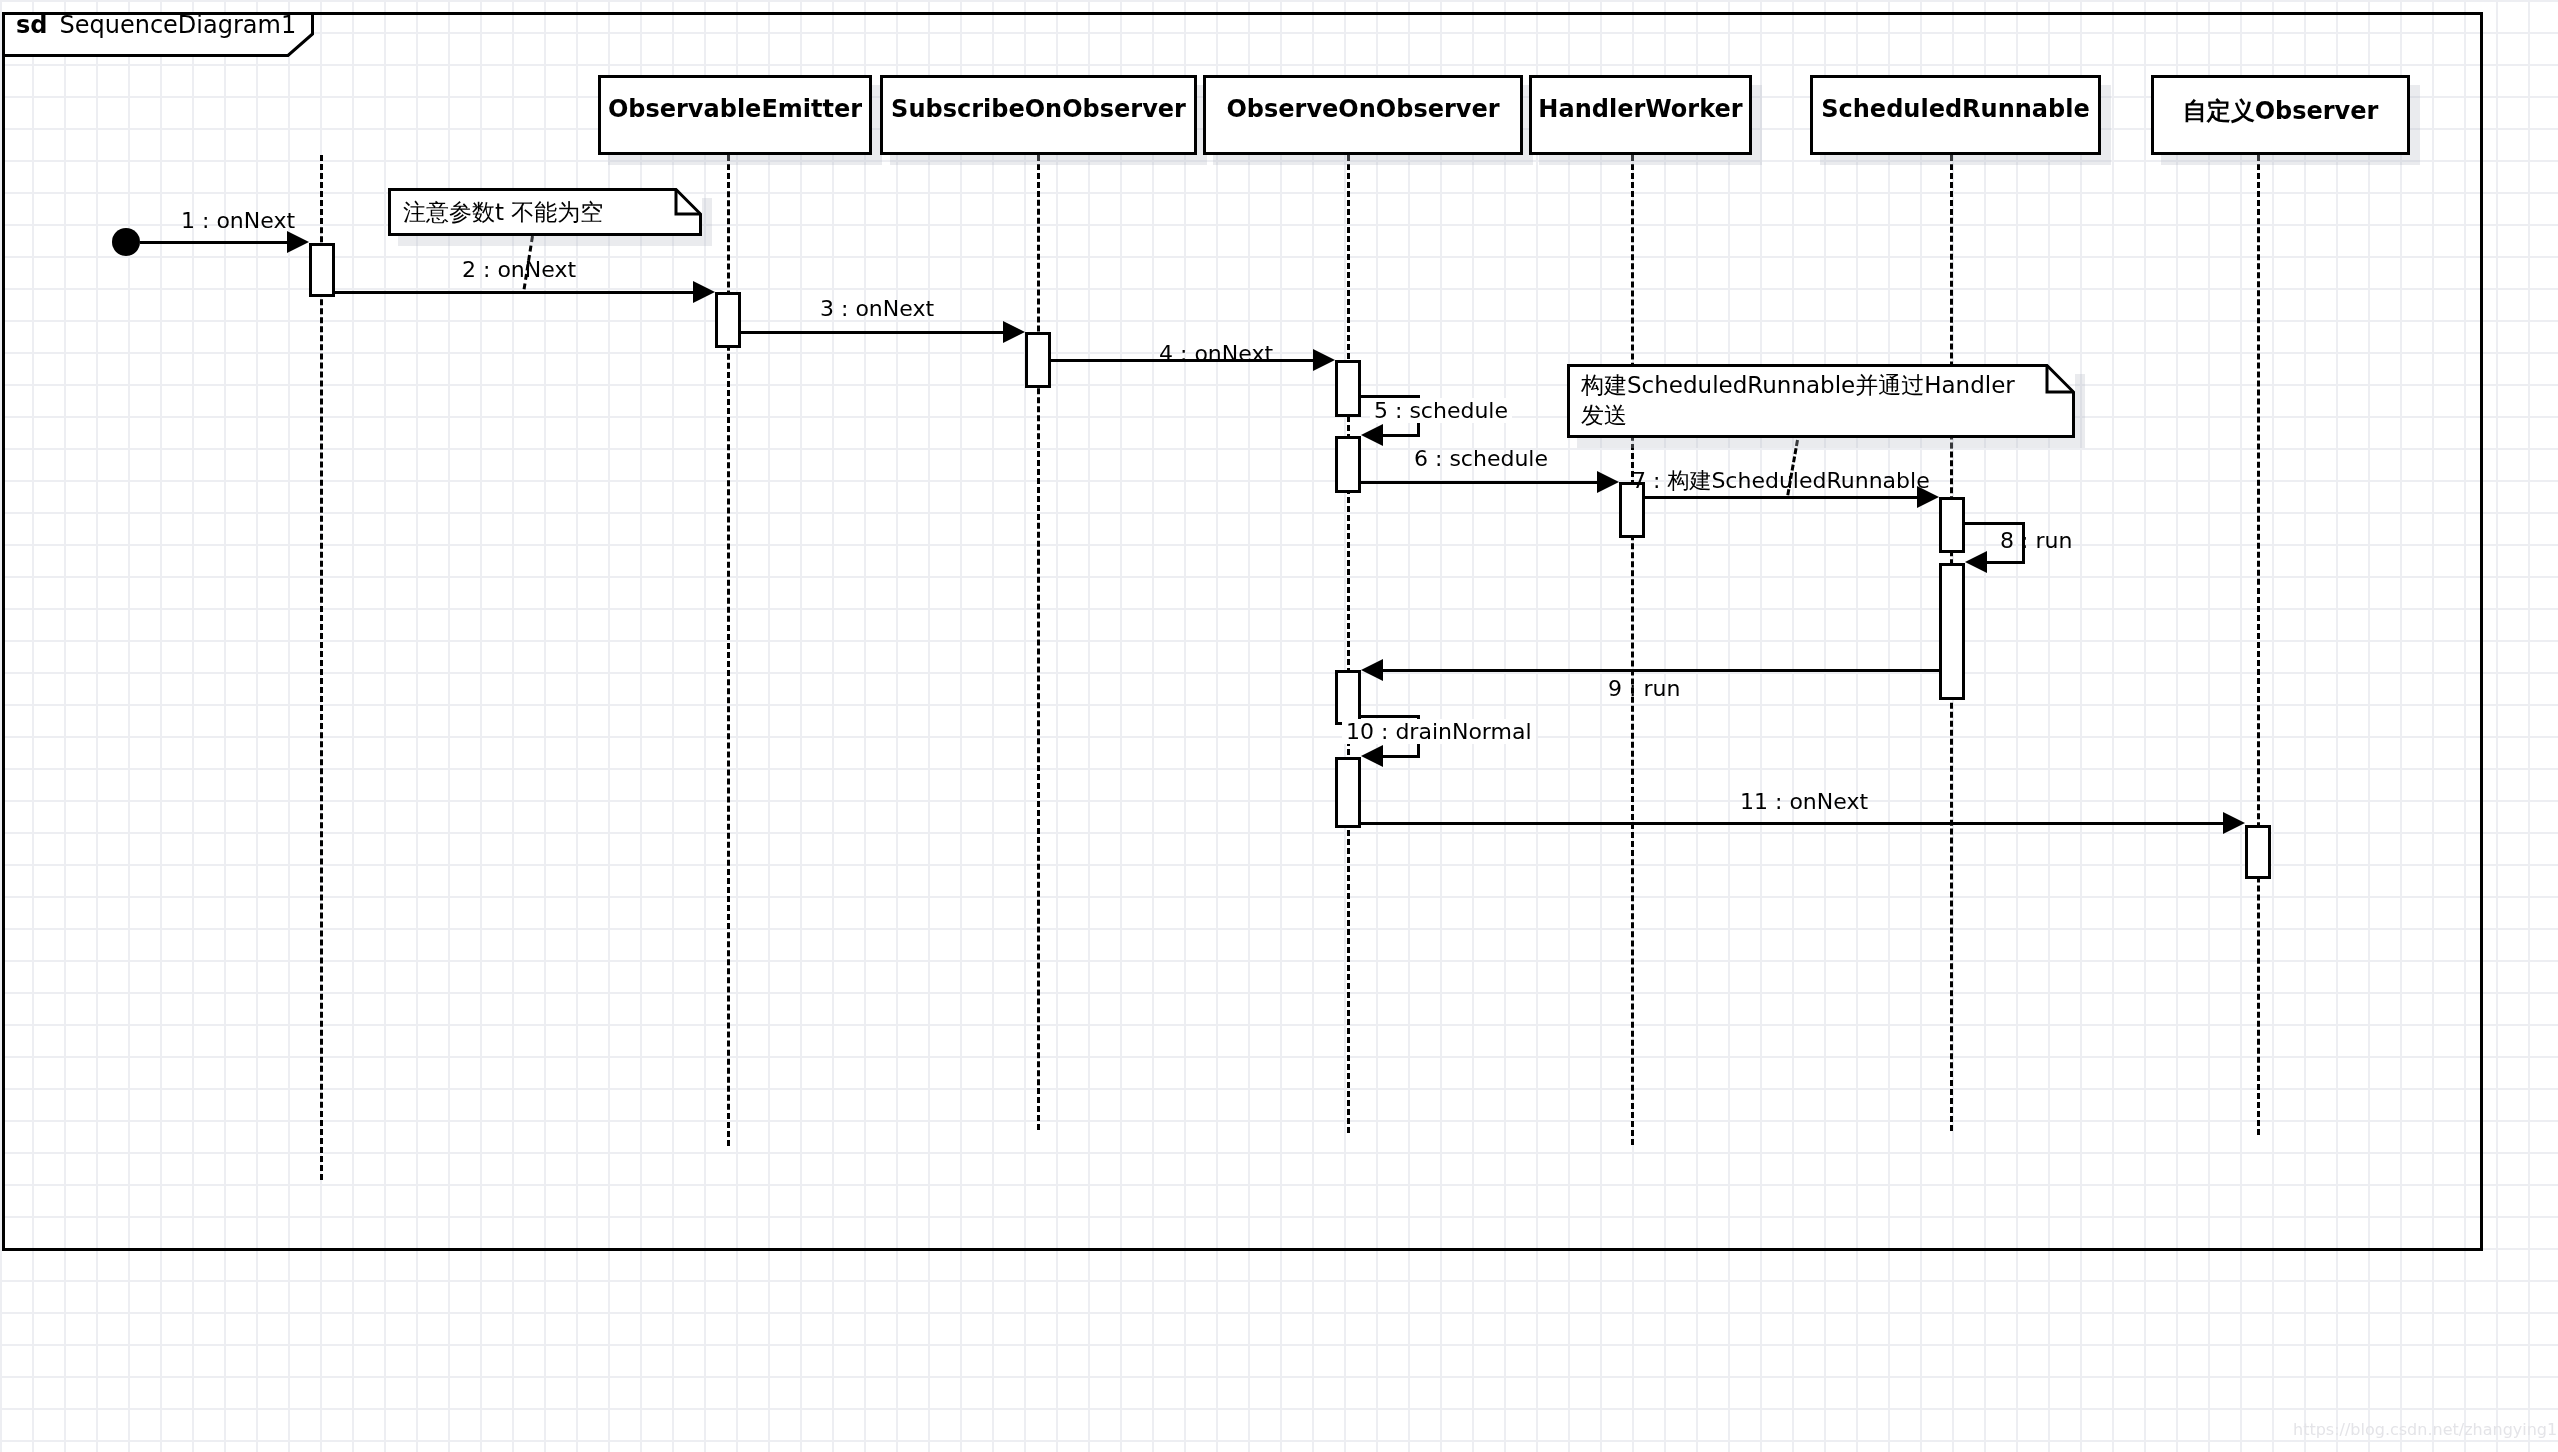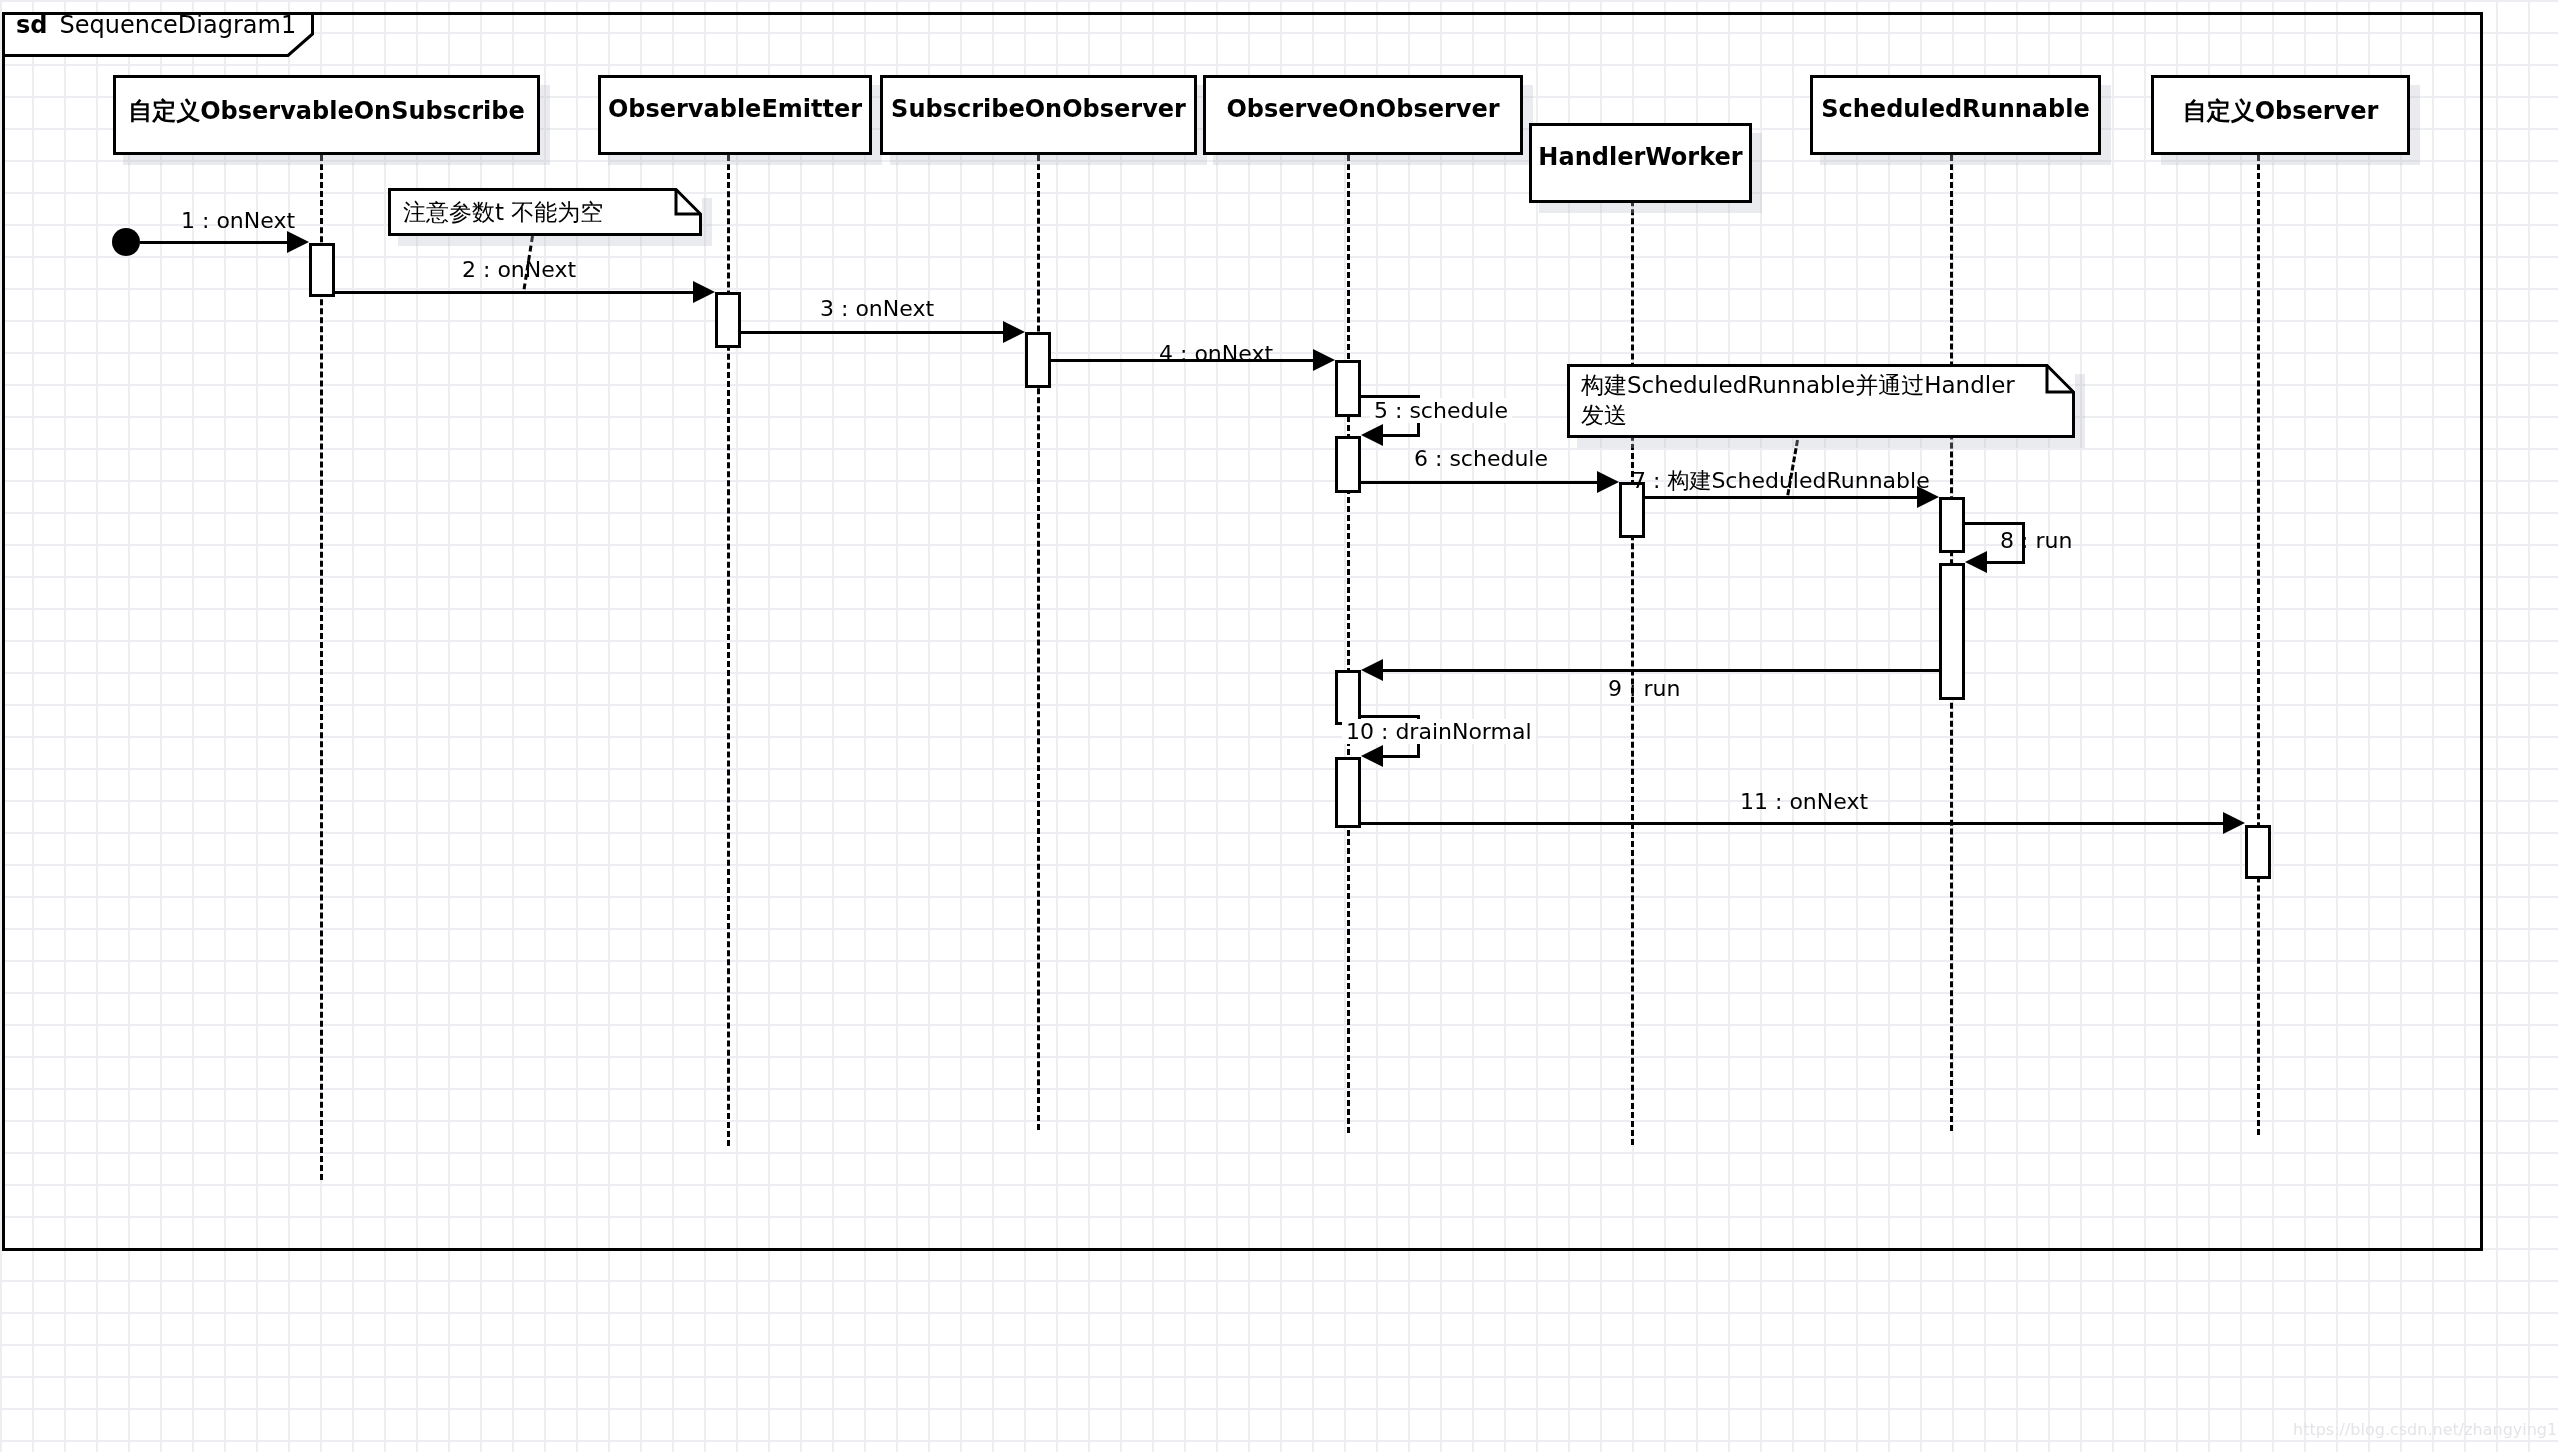--- a/index.html
+++ b/index.html
@@ -51,33 +51,30 @@
   </div>
 
   <div class="lifeline" style="left:320px;top:155px;height:1025px;"></div>
   <div class="lifeline" style="left:727px;top:155px;height:991px;"></div>
   <div class="lifeline" style="left:1037px;top:155px;height:975px;"></div>
   <div class="lifeline" style="left:1347px;top:155px;height:978px;"></div>
   <div class="lifeline" style="left:1631px;top:155px;height:990px;"></div>
   <div class="lifeline" style="left:1950px;top:155px;height:976px;"></div>
   <div class="lifeline" style="left:2257px;top:155px;height:980px;"></div>
 
-  <div class="actor" style="left:113px;width:427px;">
-      <span>自定义ObservableOnSubscribe</span>
-    </div>
   <div class="actor" style="left:598px;width:274px;">
       <span>ObservableEmitter</span>
     </div>
   <div class="actor" style="left:880px;width:317px;">
       <span>SubscribeOnObserver</span>
     </div>
   <div class="actor" style="left:1203px;width:320px;">
       <span>ObserveOnObserver</span>
     </div>
-  <div class="actor" style="left:1529px;width:223px;margin-top:48px;">
+  <div class="actor" style="left:1529px;width:223px;">
       <span>HandlerWorker</span>
     </div>
   <div class="actor" style="left:1810px;width:291px;">
       <span>ScheduledRunnable</span>
     </div>
   <div class="actor" style="left:2151px;width:259px;">
       <span>自定义Observer</span>
     </div>
 
   <div class="act" style="left:309px;top:243px;height:54px;"></div>

